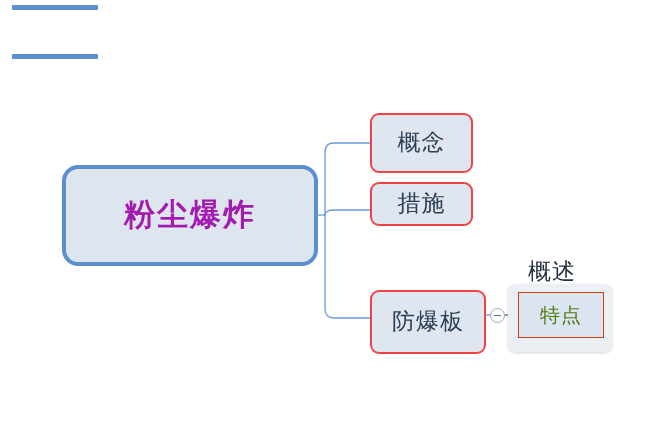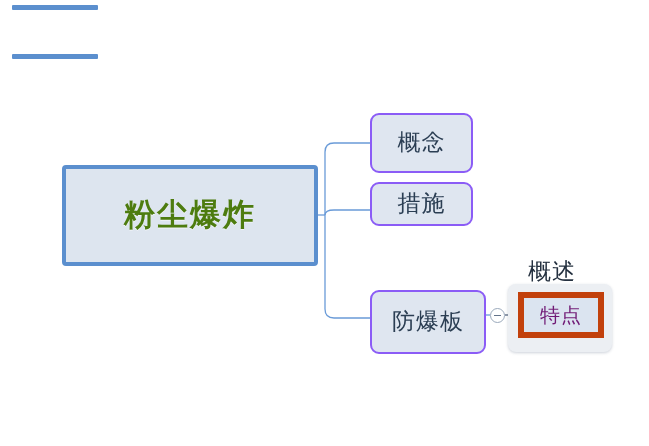--- a/index.html
+++ b/index.html
@@ -38,32 +38,32 @@
     text-align: center;
     line-height: 1.1;
   }
 
   .node-root {
     left: 62px;
     top: 165px;
     width: 256px;
     height: 101px;
     border: 4px solid #5b8fce;
-    border-radius: 4px;
+    border-radius: 16px;
     background: #dde5ef;
     font-size: 31px;
     font-weight: bold;
     letter-spacing: 2px;
-    color: #4d7c0f;
+    color: #a21caf;
     text-shadow: 0 1px 0 rgba(255,255,255,.55);
     z-index: 4;
   }
 
   .node-branch {
-    border: 2px solid #8b5cf6;
+    border: 2px solid #ef4444;
     border-radius: 9px;
     background: #dfe6f0;
     font-size: 23px;
     letter-spacing: 1px;
     color: #2b3e53;
     z-index: 4;
   }
   .node-concept  { left: 370px; top: 113px; width: 103px; height: 60px; }
   .node-measure  { left: 370px; top: 182px; width: 103px; height: 44px; }
   .node-panel    { left: 370px; top: 290px; width: 116px; height: 64px; }
@@ -115,25 +115,25 @@
   }
   .stack-bar-top    { top: 5px; }
   .stack-bar-bottom { top: 54px; }
 
   .node-feature {
     left: 518px;
     top: 292px;
     width: 86px;
     height: 46px;
     box-sizing: border-box;
-    border: 6px solid #c2410c;
+    border: 1px solid #c2410c;
     background: #dbe4f0;
     font-size: 20px;
     letter-spacing: 1px;
-    color: #701a75;
+    color: #4d7c0f;
     z-index: 5;
   }
 
   
   .label-plain {
     position: absolute;
     left: 528px;
     top: 256px;
     font-size: 23px;
     letter-spacing: 1px;

